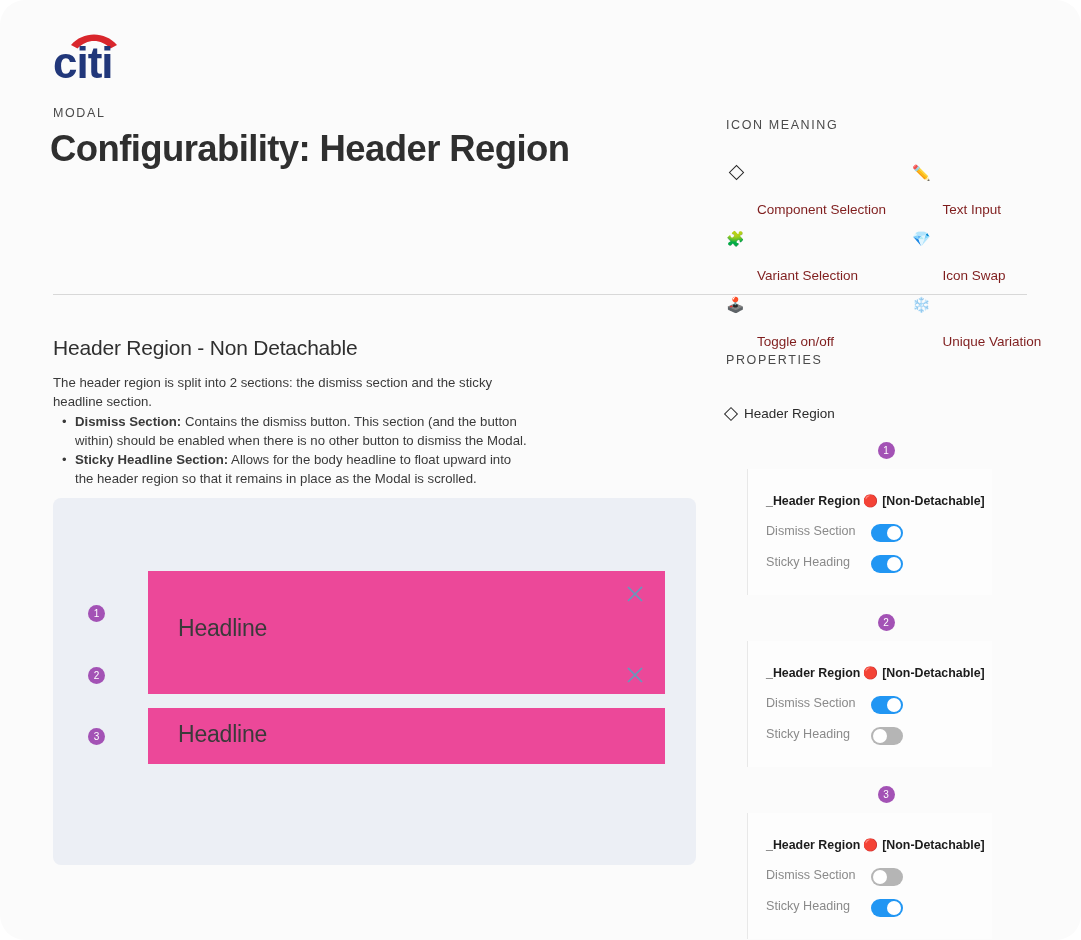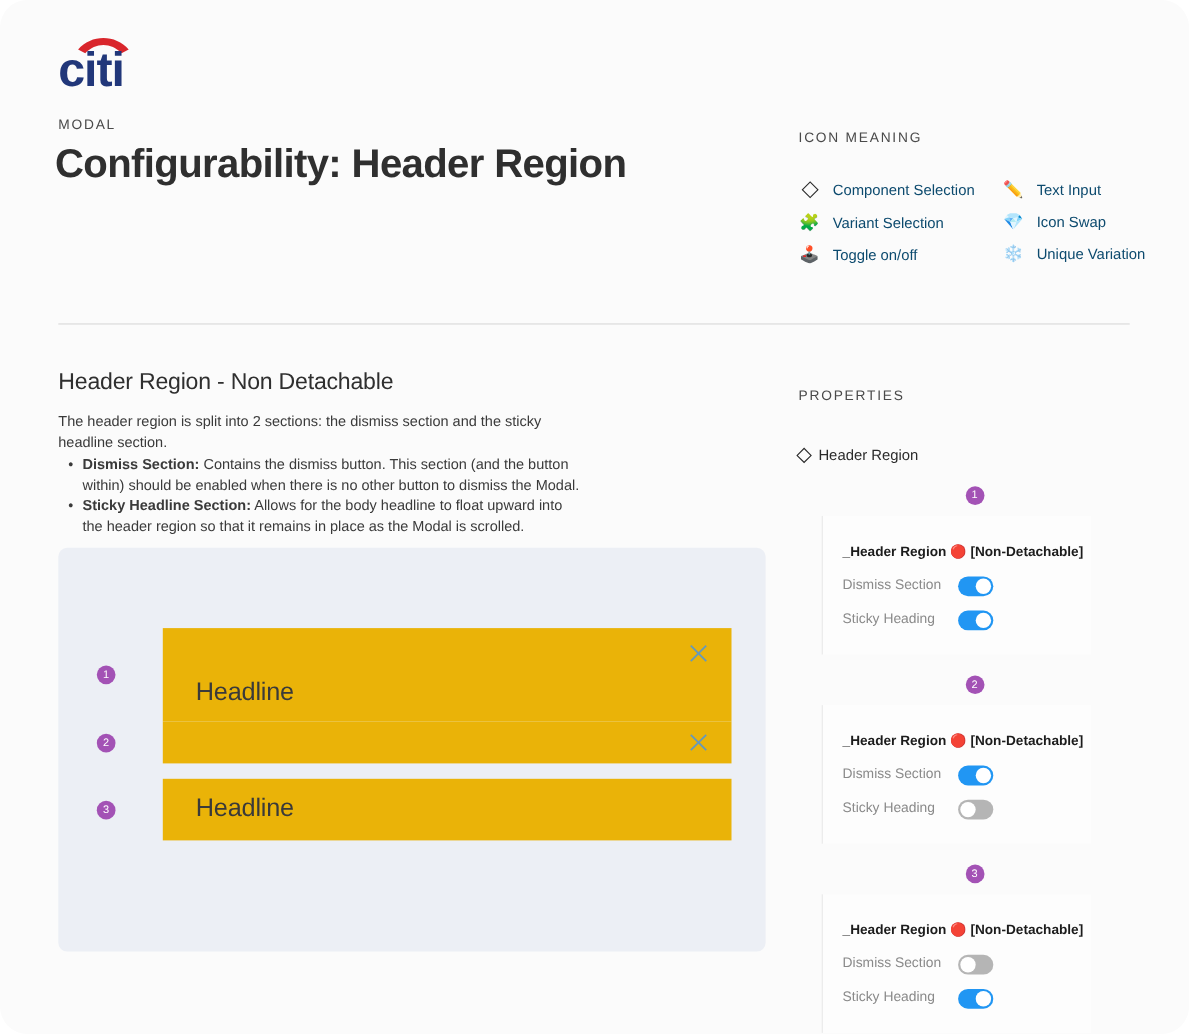--- a/index.html
+++ b/index.html
@@ -87,22 +87,23 @@
   .legend-icon .diamond {
     display: inline-block;
     width: 11px; height: 11px;
     border: 1.4px solid #2b2b2b;
     transform: rotate(45deg);
     margin-top: 3px;
   }
   .legend-text {
     font-size: 13.5px;
     line-height: 18px;
-    color: #0c4a6e;
+    color: #7f1d1d;
     max-width: 135px;
+    margin-top: 37px;
   }
 
   .divider {
     position: absolute;
     left: 53px; top: 294px;
     width: 974px;
     height: 1px;
     background: #d8d8d8;
   }
 
@@ -166,21 +167,21 @@
     width: 17px; height: 17px;
     border-radius: 50%;
     background: #a352b5;
     color: #ffffff;
     font-size: 10px;
     line-height: 17px;
     text-align: center;
     font-weight: 400;
   }
   .modal-card {
-    background: #eab308;
+    background: #ec4899;
     position: relative;
   }
   .modal-headline {
     font-size: 23px;
     color: #3a3a3a;
     font-weight: 400;
     letter-spacing: -0.2px;
   }
   .close-x {
     position: absolute;

